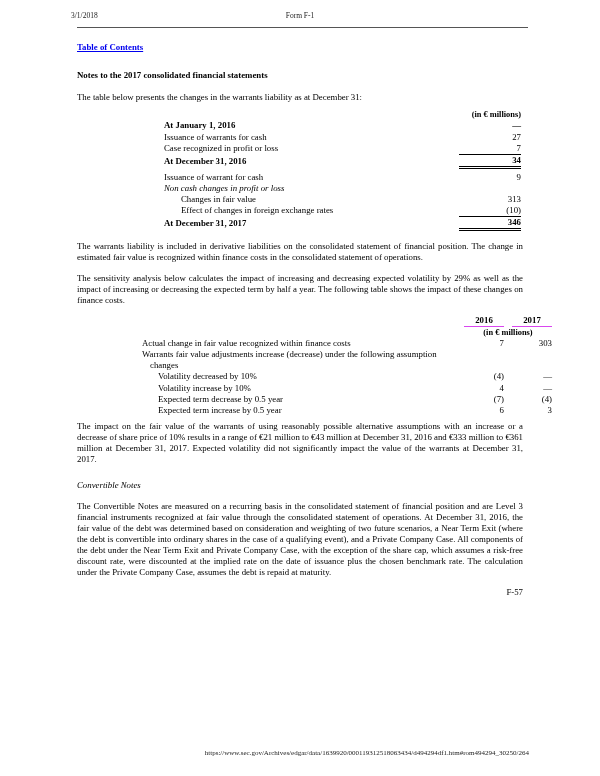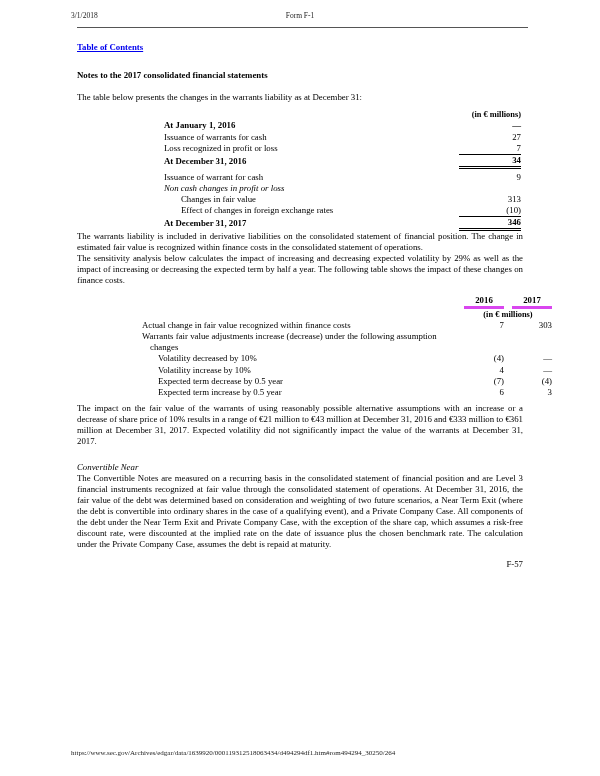--- a/index.html
+++ b/index.html
@@ -23,54 +23,54 @@
 
   .content { padding: 0 32px; }
   .toc-link {
     display: inline-block;
     margin-top: 14px;
     font-weight: bold;
     text-decoration: underline;
     cursor: pointer;
   }
   .notes-heading { margin-top: 17px; font-weight: bold; }
-  .para { text-align: justify; }
+  .para { margin-top: 10px; text-align: justify; }
   .intro { margin-top: 11px; }
   .italic-heading { margin-top: 15px; font-style: italic; }
   .pageno { margin-top: 9px; text-align: right; }
 
   table { border-collapse: collapse; table-layout: fixed; }
   td, th { padding: 0; vertical-align: bottom; font-weight: normal; height: 11.2px; }
 
   .t1 { margin: 6px 0 0 87px; width: 357px; }
   .t1 .lbl { width: 295px; }
   .t1 .val { width: 62px; text-align: right; }
   .t1 .unit { text-align: right; font-weight: bold; font-size: 8.4px; }
 
   .t2 { margin: 9px 0 0 65px; width: 410px; }
   .t2 .lbl { width: 322px; }
   .t2 .val { width: 40px; text-align: right; }
   .t2 .spc { width: 8px; }
-  .t2 th.colhead { text-align: center; font-weight: bold; border-bottom: 3px solid #d946ef; }
+  .t2 th.colhead { text-align: center; font-weight: bold; border-bottom: 1px solid #d946ef; }
   .t2 .unit { text-align: center; font-weight: bold; font-size: 8.4px; }
 
   .b { font-weight: bold; }
   .it { font-style: italic; }
   .ind { padding-left: 17px; }
   .ind2 { padding-left: 16px; }
   .hang { padding-left: 8px; text-indent: -8px; }
   .rl  { border-bottom: 1px solid #000; }
   .dbl { border-bottom: 3px double #000; }
   .gaprow td { padding-top: 3px; }
 
   .print-footer {
     position: absolute;
     left: 26px; right: 26px; top: 748px;
     display: flex;
-    justify-content: flex-start;
+    justify-content: flex-end;
     font-size: 7px;
     color: #222;
   }
 </style>
 </head>
 <body>
 
 <div class="page">
 
   <div class="print-header">
@@ -95,21 +95,21 @@
         </tr>
         <tr>
           <td class="lbl b">At January 1, 2016</td>
           <td class="val b">—</td>
         </tr>
         <tr>
           <td class="lbl">Issuance of warrants for cash</td>
           <td class="val">27</td>
         </tr>
         <tr>
-          <td class="lbl">Loss recognized in profit or loss</td>
+          <td class="lbl">Case recognized in profit or loss</td>
           <td class="val rl">7</td>
         </tr>
         <tr>
           <td class="lbl b">At December 31, 2016</td>
           <td class="val b dbl">34</td>
         </tr>
         <tr class="gaprow">
           <td class="lbl">Issuance of warrant for cash</td>
           <td class="val">9</td>
         </tr>
@@ -182,21 +182,21 @@
           <td class="lbl ind2">Expected term increase by 0.5 year</td>
           <td class="val">6</td>
           <td class="spc"></td>
           <td class="val">3</td>
         </tr>
       </tbody>
     </table>
 
     <div class="para" style="margin-top:5px">The impact on the fair value of the warrants of using reasonably possible alternative assumptions with an increase or a decrease of share price of 10% results in a range of €21 million to €43 million at December 31, 2016 and €333 million to €361 million at December 31, 2017. Expected volatility did not significantly impact the value of the warrants at December 31, 2017.</div>
 
-    <div class="italic-heading">Convertible Near</div>
+    <div class="italic-heading">Convertible Notes</div>
 
     <div class="para">The Convertible Notes are measured on a recurring basis in the consolidated statement of financial position and are Level 3 financial instruments recognized at fair value through the consolidated statement of operations. At December 31, 2016, the fair value of the debt was determined based on consideration and weighting of two future scenarios, a Near Term Exit (where the debt is convertible into ordinary shares in the case of a qualifying event), and a Private Company Case. All components of the debt under the Near Term Exit and Private Company Case, with the exception of the share cap, which assumes a risk-free discount rate, were discounted at the implied rate on the date of issuance plus the chosen benchmark rate. The calculation under the Private Company Case, assumes the debt is repaid at maturity.</div>
 
     <div class="pageno">F-57</div>
 
   </div>
 
   <div class="print-footer">
     <span>https://www.sec.gov/Archives/edgar/data/1639920/000119312518063434/d494294df1.htm#rom494294_30</span>
     <span>250/264</span>

